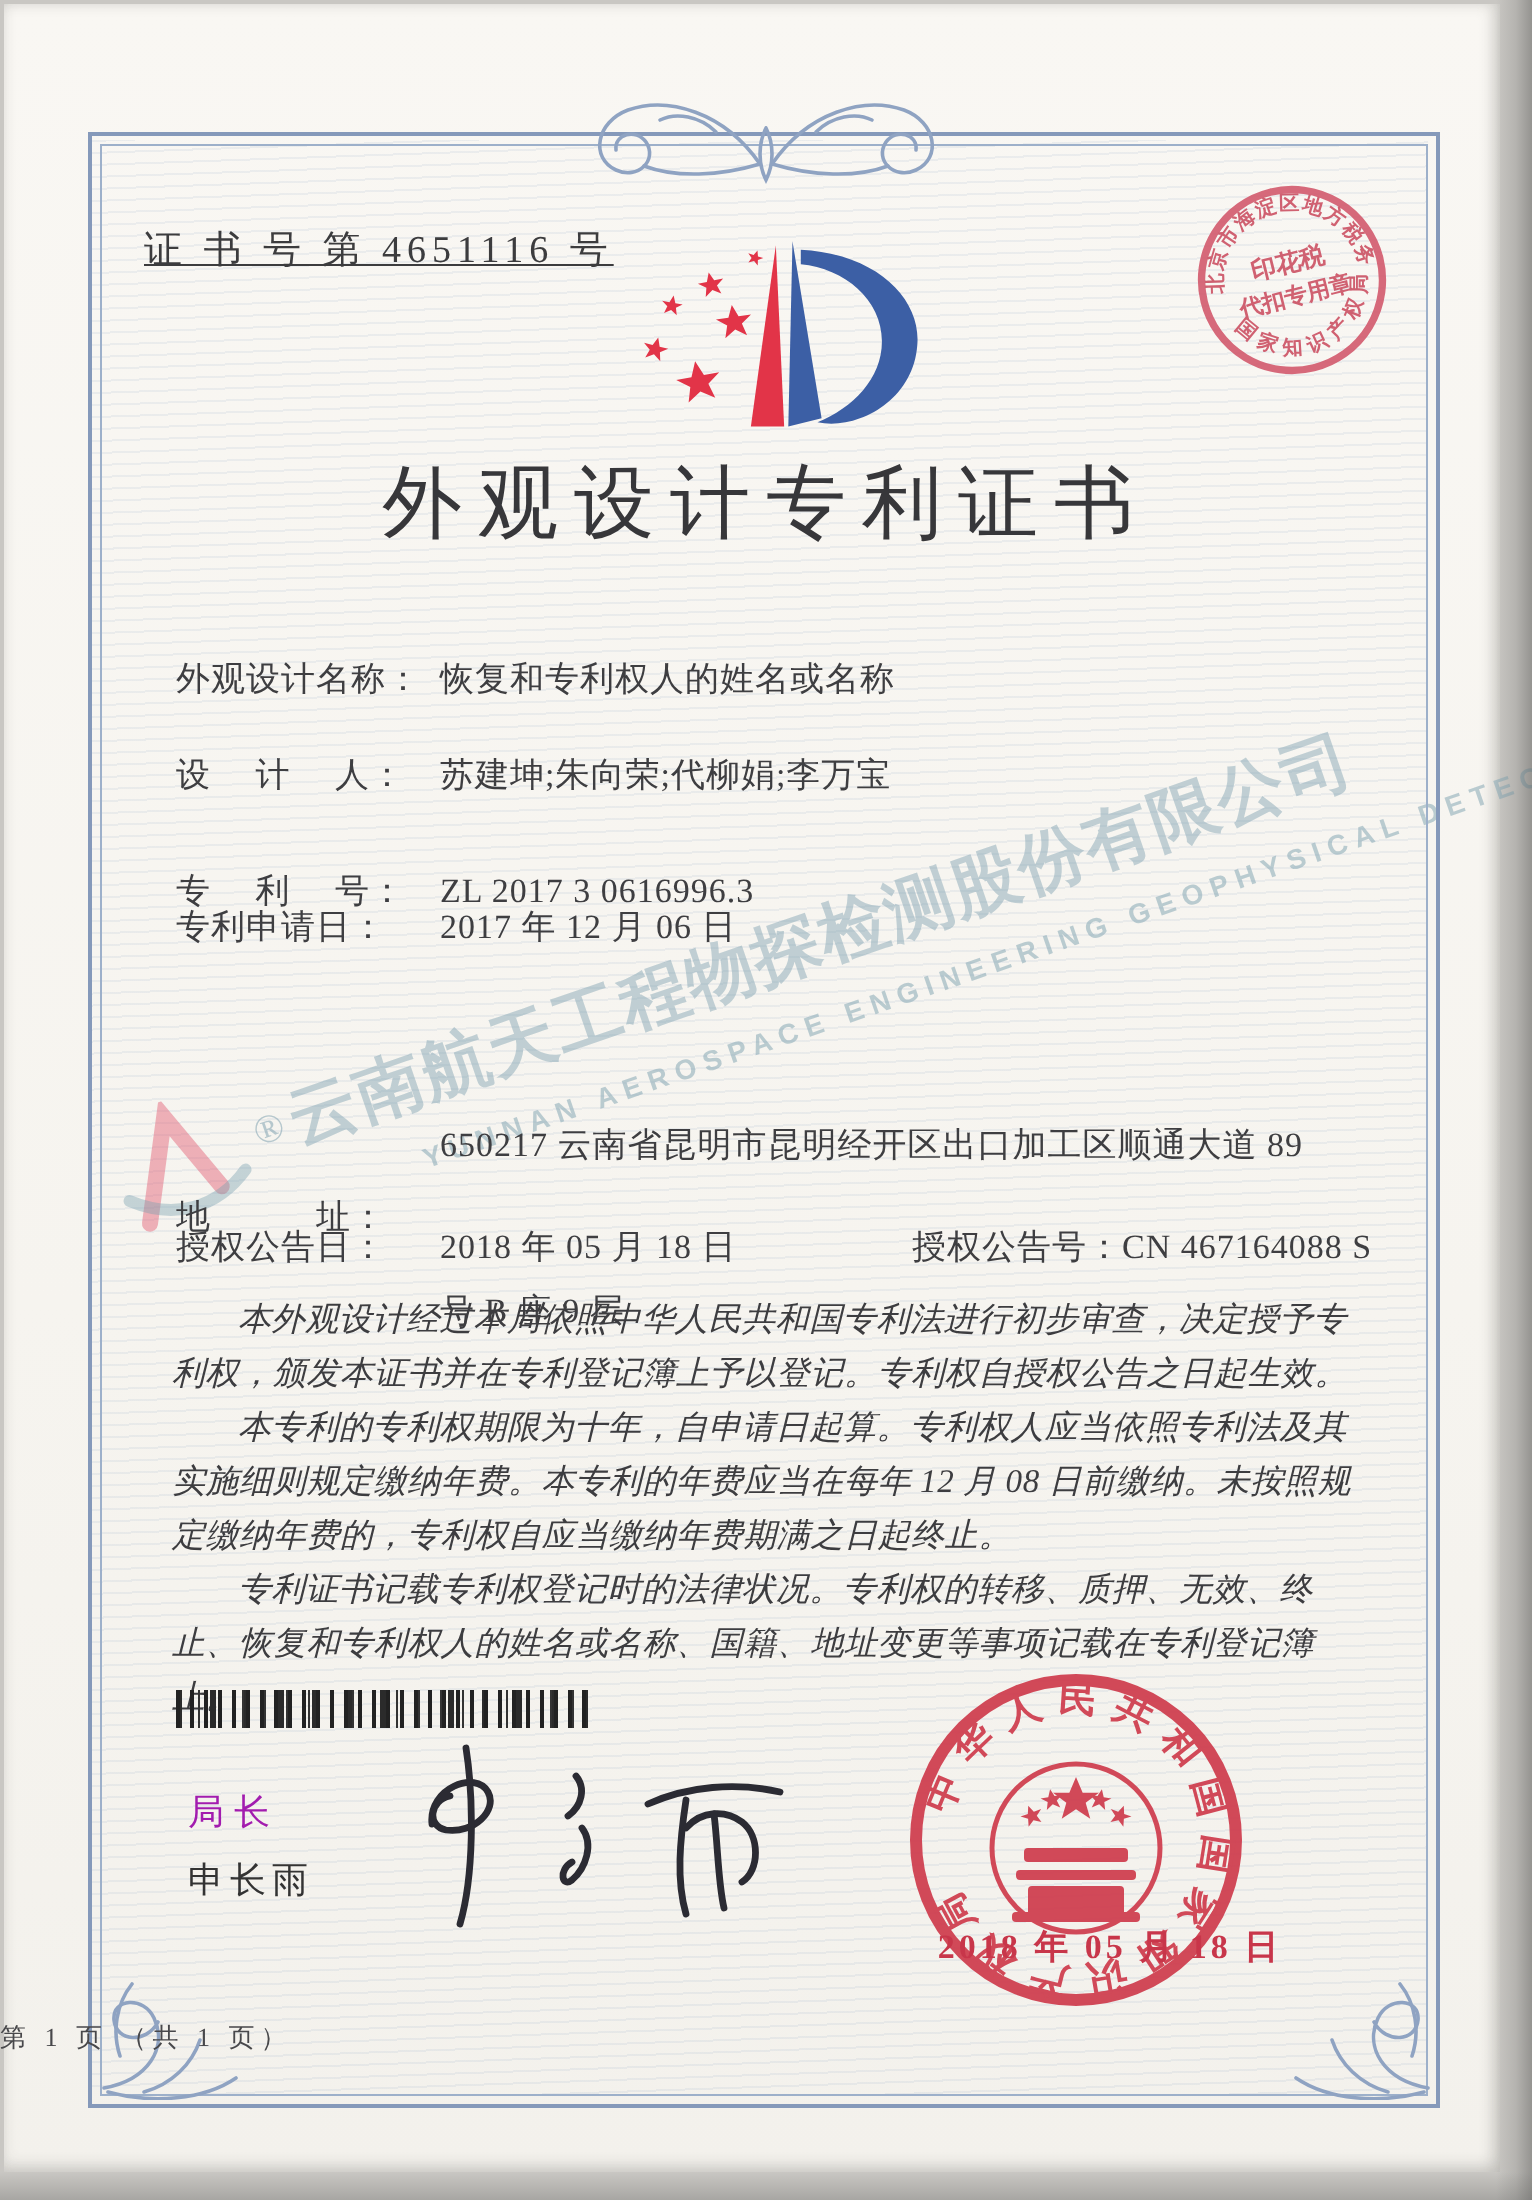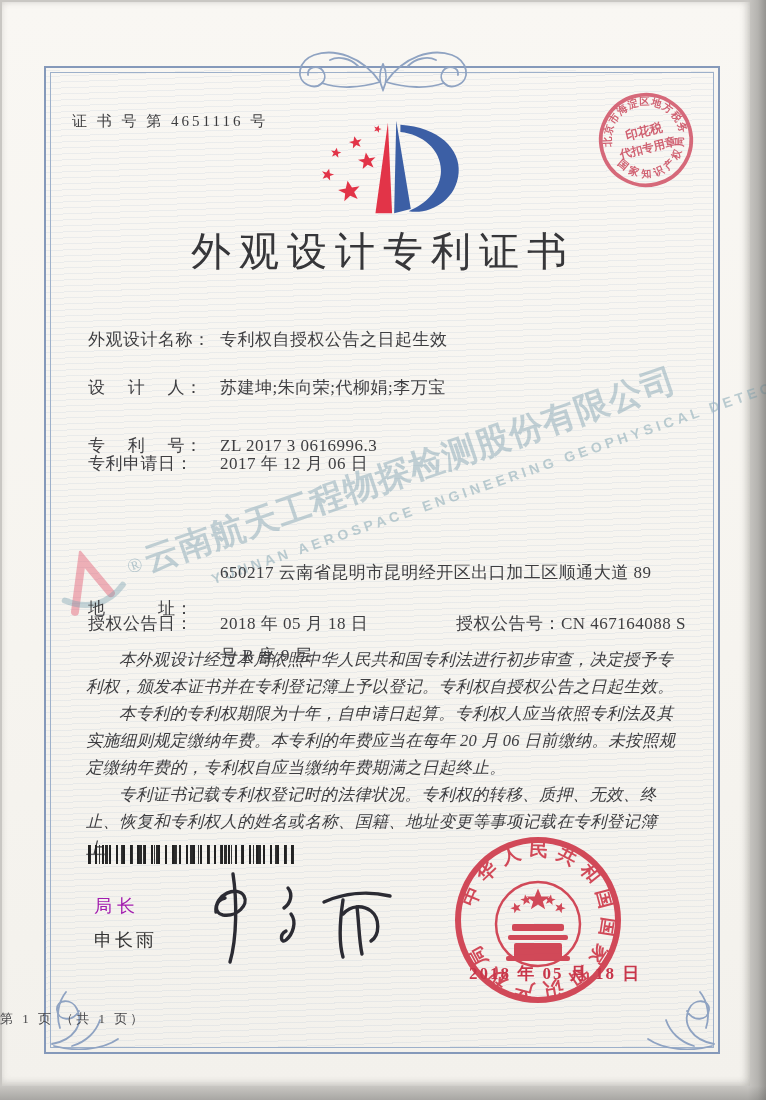--- a/index.html
+++ b/index.html
@@ -5,21 +5,21 @@
   html,body{margin:0;padding:0;}
   body{width:766px;height:1100px;font-family:"Liberation Serif","DejaVu Serif",serif;}
   .scan{position:relative;width:766px;height:1100px;background:#c9c7c3;overflow:hidden;}
   .paper{position:absolute;left:2px;top:2px;width:748px;height:1084px;
     background:linear-gradient(180deg,#f9f7f3 0%,#f6f4ef 60%,#f3f1ec 100%);
     box-shadow:inset -4px 0 7px rgba(60,60,58,.18), inset 0 -4px 7px rgba(60,60,58,.12);}
   .guilloche{position:absolute;left:46px;top:70px;width:668px;height:978px;z-index:0;
     background:repeating-linear-gradient(178deg,rgba(140,165,195,.13) 0 1px,transparent 1px 6px);}
   .frame-outer{position:absolute;left:44px;top:66px;width:672px;height:984px;border:2px solid #8599ba;z-index:2;}
   .frame-inner{position:absolute;inset:4px;border:1px solid #9db0ca;}
-  .cert-no{position:absolute;left:72px;top:112px;font-size:15px;letter-spacing:3px;color:#3c3c3e;z-index:3;}
+  .cert-no{position:absolute;left:72px;top:112px;font-size:19px;letter-spacing:3px;color:#3c3c3e;z-index:3;text-decoration:underline;}
   .logo{position:absolute;left:312px;top:106px;width:156px;height:124px;z-index:3;}
   .tax-stamp{position:absolute;left:586px;top:80px;width:120px;height:120px;transform:rotate(-14deg);opacity:.88;z-index:4;}
   .title{position:absolute;left:0;right:0;top:224px;text-align:center;font-size:40px;font-weight:400;
     letter-spacing:8px;color:#37373a;z-index:3;}
   .frow{position:absolute;left:88px;font-size:17px;color:#3e3e41;letter-spacing:.5px;z-index:3;white-space:nowrap;}
   .flabel{display:inline-block;min-width:132px;}
   .fval2{display:block;margin-left:132px;margin-top:24px;}
   .frow .second{position:absolute;left:368px;top:0;white-space:nowrap;}
   .paras{position:absolute;left:86px;top:646px;width:600px;z-index:3;}
   .paras p{margin:0;text-indent:2em;font-size:16.5px;line-height:27px;color:#3d3d40;font-style:italic;letter-spacing:.3px;}
@@ -136,21 +136,21 @@
     <text font-size="11" fill="#cb4d60" letter-spacing="4" font-weight="700">
       <textPath href="#arcBottom" startOffset="18">国家知识产权局</textPath>
     </text>
     <text x="65" y="60" text-anchor="middle" font-size="13.5" fill="#cb4d60" font-weight="700">印花税</text>
     <text x="65" y="78" text-anchor="middle" font-size="12.5" fill="#cb4d60" font-weight="700">代扣专用章</text>
   </svg>
 
   <div class="title">外观设计专利证书</div>
 
   <div class="frow" style="top:328px;">
-    <span class="flabel">外观设计名称：</span><span>专利权自授权公告之日起生效</span>
+    <span class="flabel">外观设计名称：</span><span>恢复和专利权人的姓名或名称</span>
   </div>
   <div class="frow" style="top:376px;">
     <span class="flabel">设　 计 　人：</span><span>苏建坤;朱向荣;代柳娟;李万宝</span>
   </div>
   <div class="frow" style="top:434px;">
     <span class="flabel">专　 利 　号：</span><span>ZL 2017 3 0616996.3</span>
   </div>
   <div class="frow" style="top:452px;">
     <span class="flabel">专利申请日：</span><span>2017 年 12 月 06 日</span>
   </div>
@@ -158,21 +158,21 @@
     <span class="flabel" style="vertical-align:top;margin-top:36px;">地　　　址：</span><span>650217 云南省昆明市昆明经开区出口加工区顺通大道 89</span>
     <span class="fval2">号 B 座 9 层</span>
   </div>
   <div class="frow" style="top:612px;">
     <span class="flabel">授权公告日：</span><span>2018 年 05 月 18 日</span>
     <span class="second"><span>授权公告号：</span><span>CN 467164088 S</span></span>
   </div>
 
   <div class="paras">
     <p>本外观设计经过本局依照中华人民共和国专利法进行初步审查，决定授予专利权，颁发本证书并在专利登记簿上予以登记。专利权自授权公告之日起生效。</p>
-    <p>本专利的专利权期限为十年，自申请日起算。专利权人应当依照专利法及其实施细则规定缴纳年费。本专利的年费应当在每年 20 月 06 日前缴纳。未按照规定缴纳年费的，专利权自应当缴纳年费期满之日起终止。</p>
+    <p>本专利的专利权期限为十年，自申请日起算。专利权人应当依照专利法及其实施细则规定缴纳年费。本专利的年费应当在每年 12 月 08 日前缴纳。未按照规定缴纳年费的，专利权自应当缴纳年费期满之日起终止。</p>
     <p>专利证书记载专利权登记时的法律状况。专利权的转移、质押、无效、终止、恢复和专利权人的姓名或名称、国籍、地址变更等事项记载在专利登记簿上。</p>
   </div>
 
   <div class="barcode"></div>
 
   <div class="signer-title">局长</div>
   <div class="signer-name">申长雨</div>
 
   <svg class="signature" viewBox="0 0 218 110">
     <g stroke="#2b2b33" stroke-width="3.4" fill="none" stroke-linecap="round">

